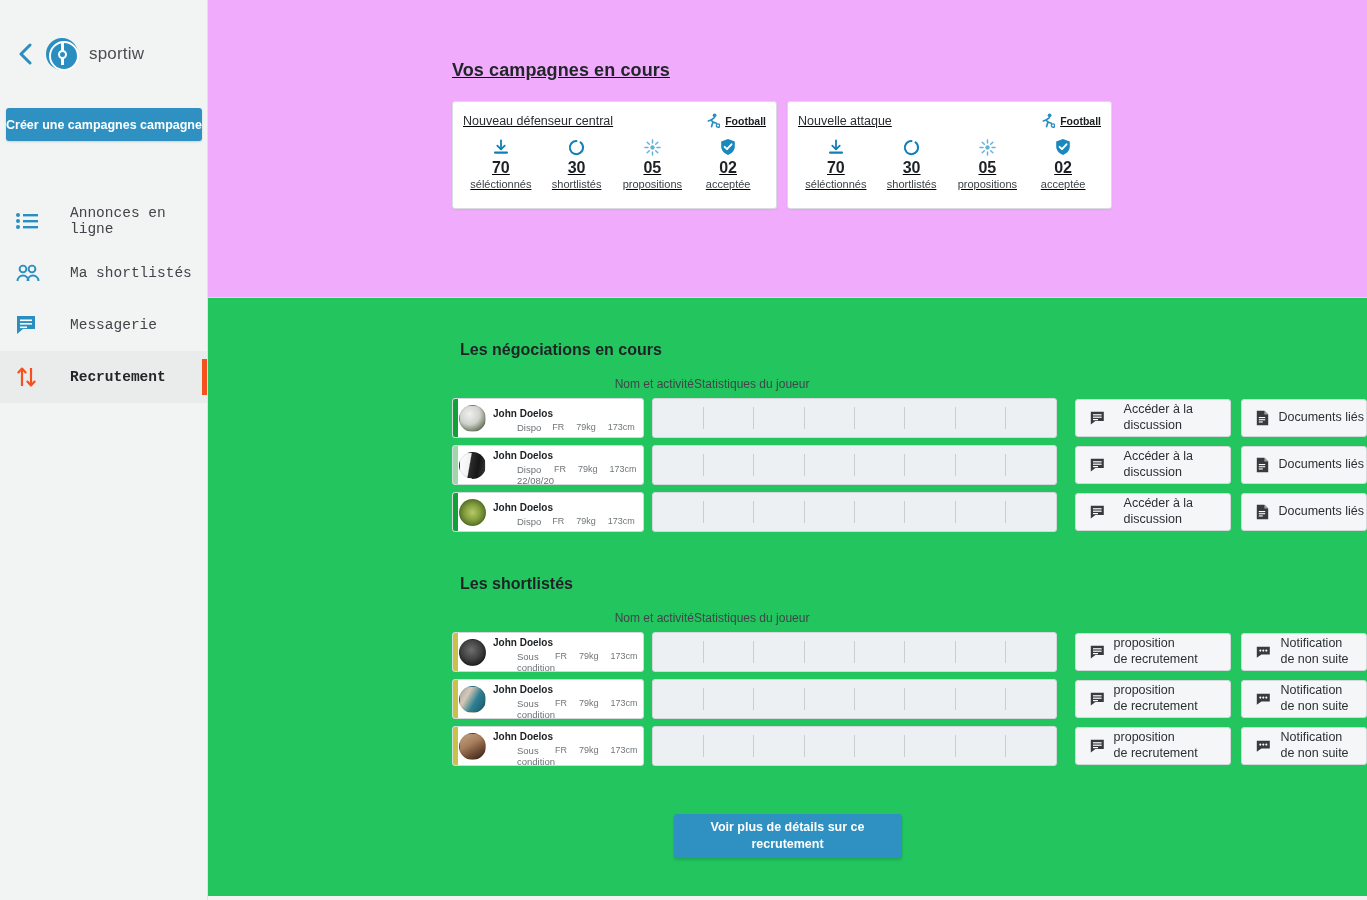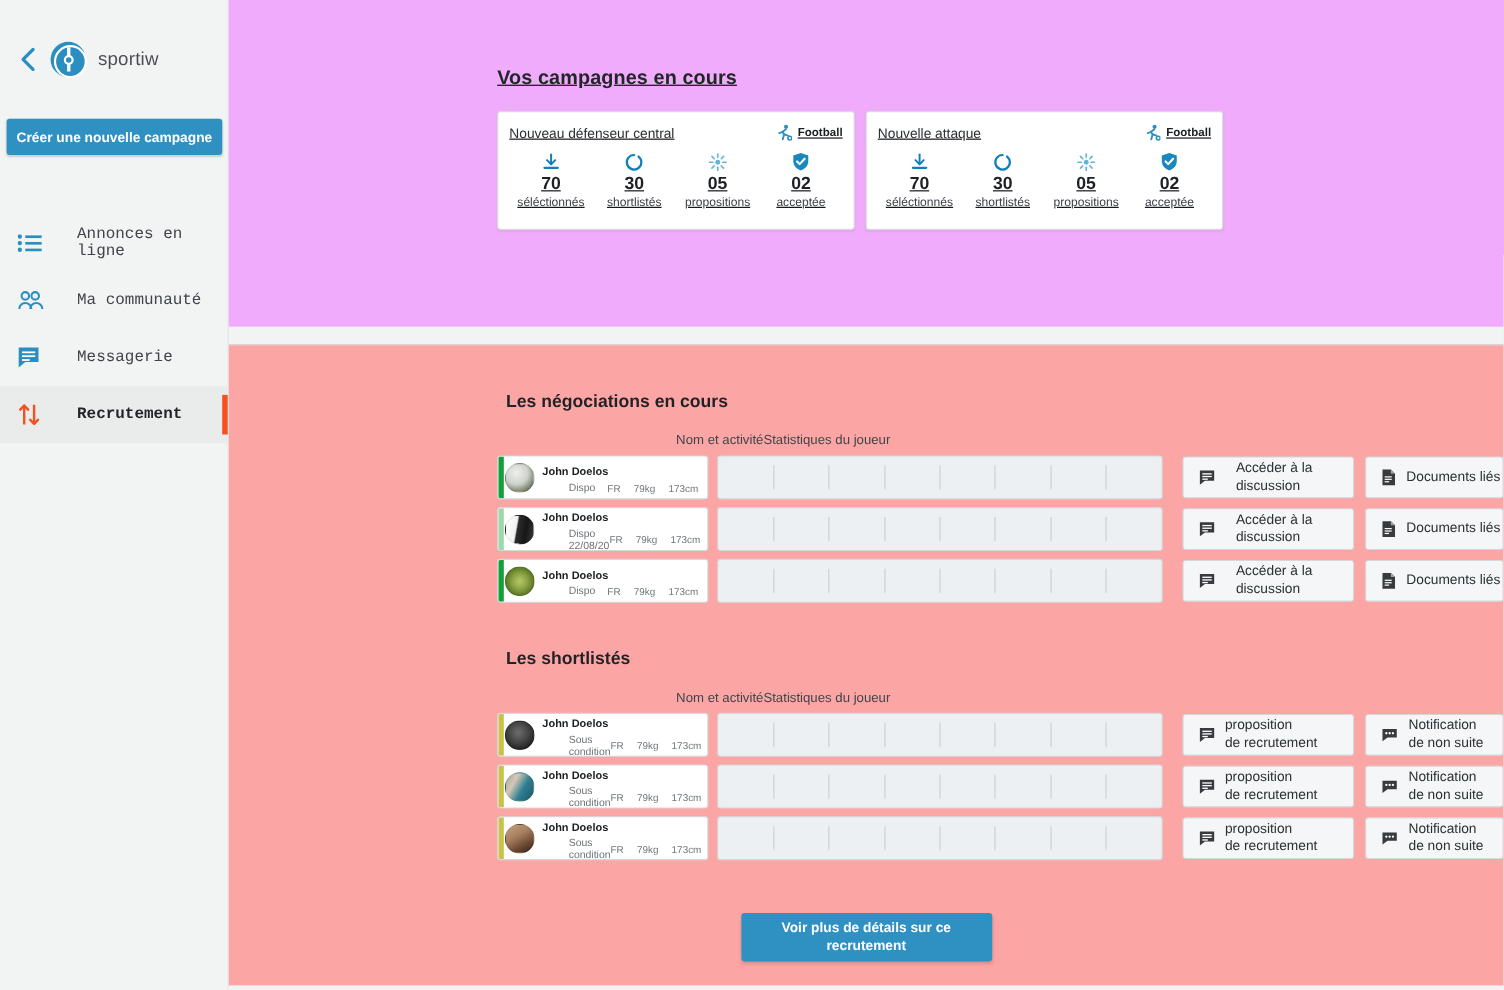--- a/index.html
+++ b/index.html
@@ -104,23 +104,22 @@
   .tab-plus::before, .tab-plus::after {
     content: ""; position: absolute; background: #fff;
   }
   .tab-plus::before { left: 2.5px; top: 5.2px; width: 7px; height: 1.8px; }
   .tab-plus::after { left: 5.1px; top: 2.5px; width: 1.8px; height: 7px; }
   .tab-label { font-size: 14px; color: #2c3034; }
   .tab.active { border-bottom: 3px solid #60818e; }
 
   .content {
     position: absolute; left: 0; right: 0; top: 297px; bottom: 4px;
-    background: #fca5a5; border-top: 1px solid #d8dcdf;
+    background: #22c55e; border-top: 1px solid #d8dcdf;
     overflow: hidden;
-    margin-top: 16px;
   }
   h3.block-title {
     font-size: 16px; font-weight: bold; color: #1f2326;
     margin-left: 252px; padding-top: 43px;
   }
   .col-heads { display: flex; margin-left: 252px; margin-top: 18px; }
   .col-head { font-size: 12px; color: #40454a; text-align: right; }
   .col-head.name { width: 234px; }
 
   .row {
@@ -133,21 +132,21 @@
     overflow: hidden; cursor: pointer;
   }
   .status-bar { position: absolute; left: 0; top: 0; width: 5px; height: 100%; }
   .avatar {
     width: 27px; height: 27px; border-radius: 50%; margin-left: 6px;
     flex: 0 0 27px; background-size: cover; background-position: center;
     border: 1px solid rgba(0,0,0,.07);
   }
   .p-info { margin-left: 7px; flex: 1 1 auto; }
   .p-name { font-size: 10px; font-weight: bold; color: #1b1f22; line-height: 1.15; }
-  .p-meta { display: flex; align-items: center; margin-top: 1px; padding-left: 24px; }
+  .p-meta { display: flex; align-items: flex-start; margin-top: 1px; padding-left: 24px; }
   .p-status { font-size: 9.5px; color: #6d7276; }
   .p-attrs { margin-left: auto; display: flex; gap: 12px; padding-right: 8px; }
   .p-attr { font-size: 9px; color: #70767a; }
 
   .stats-box {
     width: 465px; height: 40px; margin-left: 8px;
     background: #edf0f2; border: 1px solid #d4d8db; border-radius: 3px;
     display: flex; align-items: center;
   }
   .stats-seg { flex: 1 1 0; height: 22px; position: relative; }
@@ -191,21 +190,21 @@
         <svg width="14" height="22" viewBox="0 0 14 22">
             <path d="M12 2 L3 11 L12 20" stroke="#2a8fc0" stroke-width="3" fill="none" stroke-linecap="round" stroke-linejoin="round"></path>
           </svg>
       </span>
       <span class="logo-circle">
           <span class="logo-dot"></span>
         </span>
       <span class="brand-name">sportiw</span>
     </div>
 
-    <button class="cta-sidebar">Créer une nouvelle campagne</button>
+    <button class="cta-sidebar">Créer une campagnes campagne</button>
 
     <nav class="nav">
       <div class="nav-item">
         <span class="nav-ico">
           <svg width="22" height="16" viewBox="0 0 22 16">
             <circle cx="2" cy="2" r="2" fill="#2a8fc0"></circle>
               <rect x="7" y="1" width="15" height="2.4" fill="#2a8fc0"></rect>
             <circle cx="2" cy="8" r="2" fill="#2a8fc0"></circle>
               <rect x="7" y="7" width="15" height="2.4" fill="#2a8fc0"></rect>
             <circle cx="2" cy="14" r="2" fill="#2a8fc0"></circle>
@@ -217,21 +216,21 @@
 
       <div class="nav-item">
         <span class="nav-ico">
           <svg width="24" height="18" viewBox="0 0 24 18">
             <circle cx="7" cy="5" r="3.4" fill="none" stroke="#2a8fc0" stroke-width="1.9"></circle>
             <circle cx="16" cy="5" r="3.4" fill="none" stroke="#2a8fc0" stroke-width="1.9"></circle>
             <path d="M1.5 17 a5.5 5.5 0 0 1 11 0" fill="none" stroke="#2a8fc0" stroke-width="1.9"></path>
             <path d="M11.5 17 a5.5 5.5 0 0 1 11 0" fill="none" stroke="#2a8fc0" stroke-width="1.9"></path>
           </svg>
         </span>
-        <span class="nav-label">Ma communauté</span>
+        <span class="nav-label">Ma shortlistés</span>
       </div>
 
       <div class="nav-item">
         <span class="nav-ico">
           <svg width="22" height="20" viewBox="0 0 22 20">
             <path d="M1 1 h18 v13 h-12 l-6 5 z" fill="#2a8fc0"></path>
             <rect x="4" y="4.5" width="12" height="1.6" fill="#fff"></rect>
             <rect x="4" y="8" width="12" height="1.6" fill="#fff"></rect>
             <rect x="4" y="11.5" width="7" height="1.6" fill="#fff"></rect>
           </svg>

